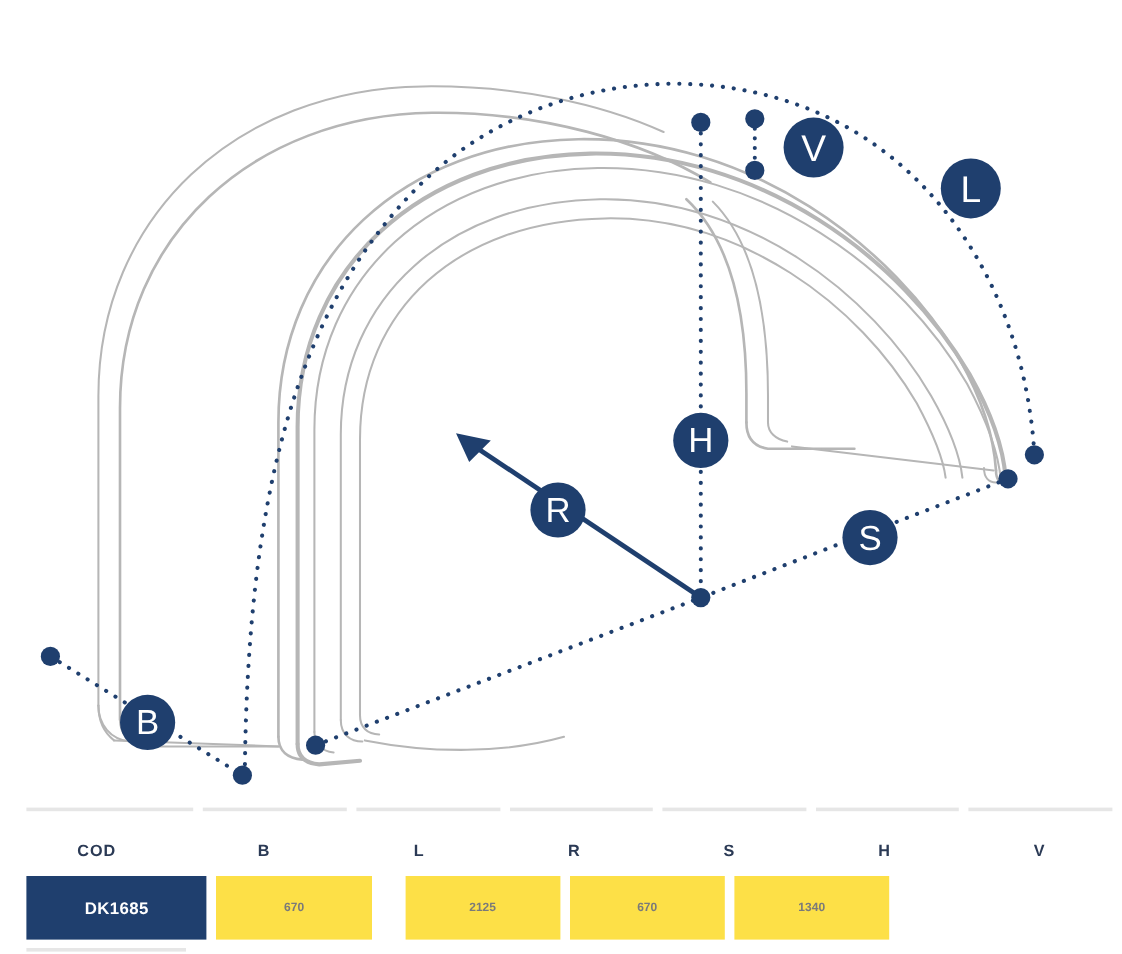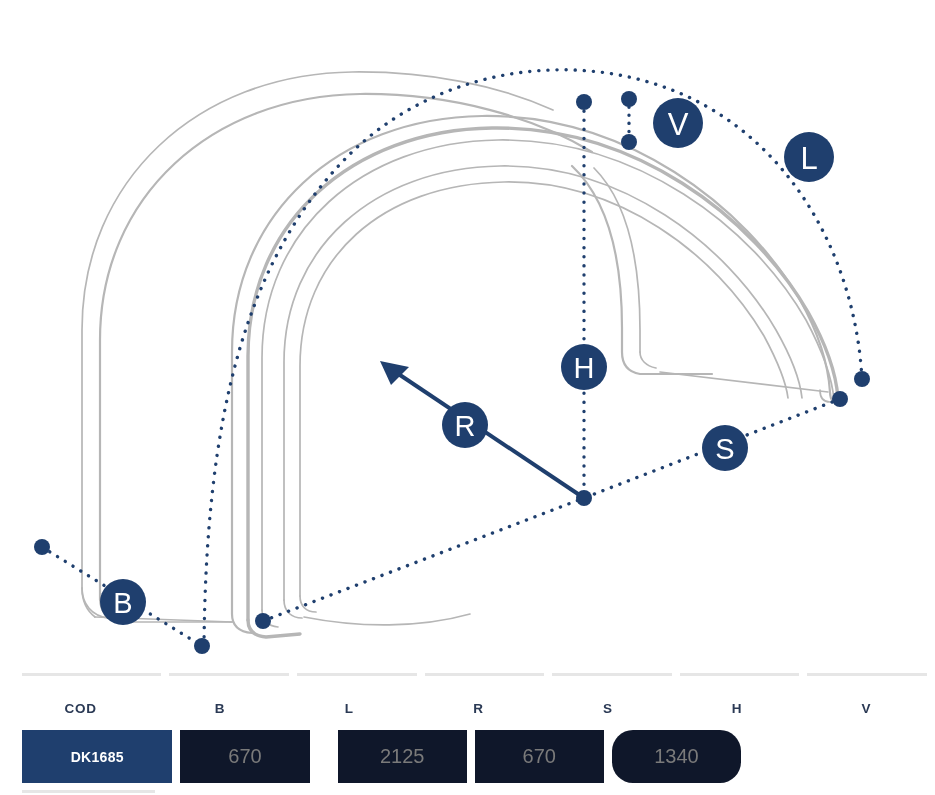--- a/index.html
+++ b/index.html
@@ -101,25 +101,26 @@
   .value-row {
     position: absolute;
     left: 0; top: 62px;
     width: 749px; height: 53px;
     display: flex;
   }
   .value-cell {
     display: flex;
     align-items: center;
     justify-content: center;
-    background: #0f172a;
+    background: #fde047;
     color: #7a7a7a;
-    font-size: 20px;
+    font-size: 10px;
     margin-right: 8px;
     height: 53px;
+    font-weight: bold;
   }
   .value-cell.code-cell {
     background: #1f3f6e;
     color: #ffffff;
     font-weight: bold;
     font-size: 14px;
     letter-spacing: 0.3px;
   }
   .bottom-rule {
     position: absolute;
@@ -248,18 +249,18 @@
         <div class="header-cell" style="width: 133px;">R</div>
         <div class="header-cell" style="width: 133px;">S</div>
         <div class="header-cell" style="width: 133px;">H</div>
         <div class="header-cell" style="width: 133px;">V</div>
       </div>
     <div class="value-row" id="value-row" style="padding-left: 22px;">
         <div class="value-cell code-cell" style="width: 155px;">DK1685</div>
         <div class="value-cell" style="width: 133px;">670</div>
         <div class="value-cell" style="width: 133px; margin-left: 20px;">2125</div>
         <div class="value-cell" style="width: 133px;">670</div>
-        <div class="value-cell" style="width: 133px; border-radius: 21px;">1340</div>
+        <div class="value-cell" style="width: 133px;">1340</div>
       </div>
     <div class="bottom-rule"></div>
   </div>
 
 </div>
 
 </body></html>

